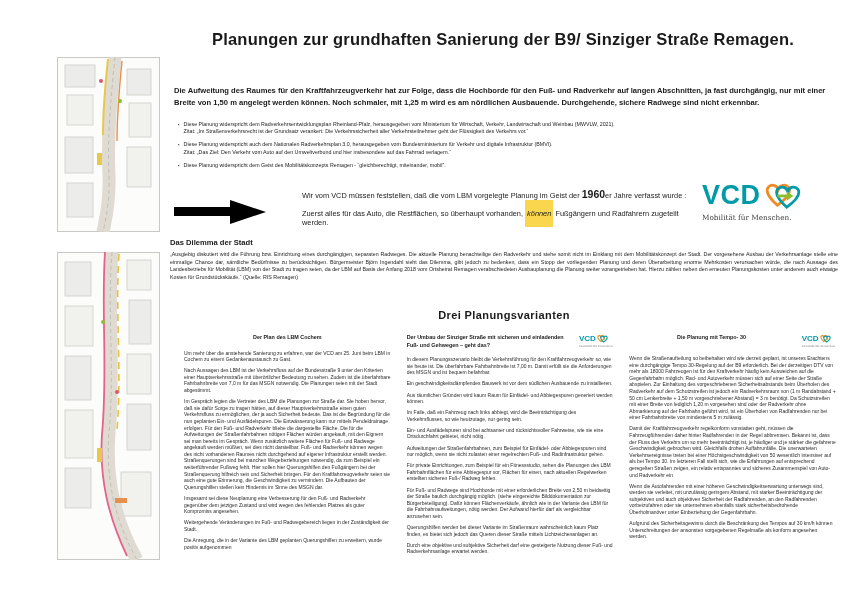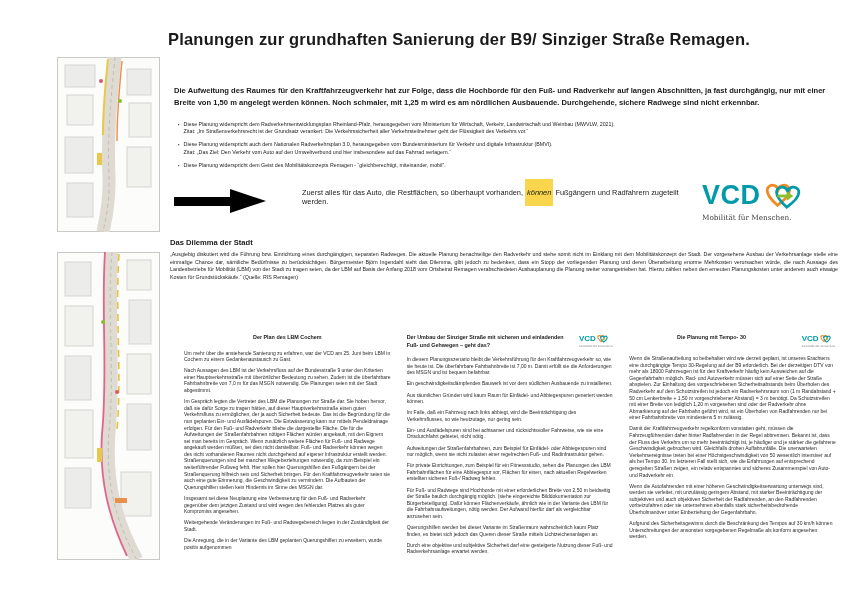--- a/index.html
+++ b/index.html
@@ -9,21 +9,21 @@
     margin:0 auto;
   }
 
   
   .plan { position:absolute; left:57px; background:#fdfdfb; }
   .plan-top { top:57px; }
   .plan-bottom { top:252px; }
 
   
   .title { position:absolute; left:168px; top:30px; width:670px; margin:0;
-           text-align:left; font-size:16.5px; font-weight:bold; letter-spacing:0.2px; }
+           text-align:center; font-size:16.5px; font-weight:bold; letter-spacing:0.2px; }
   .intro { position:absolute; left:170px; top:81px; width:668px; margin:4px;
            font-size:7.6px; font-weight:bold; line-height:1.6; }
 
   
   .bullets { position:absolute; left:178px; top:121px; width:656px; margin:0; padding:0;
              list-style:none; font-size:5.3px; line-height:1.4; color:#222; }
   .bullets li { display:flex; gap:4px; margin-bottom:5.5px; }
   .b-marker { color:#555; font-size:4.5px; line-height:1.6; }
 
   
@@ -138,20 +138,21 @@
       </span>
     </li>
   </ul>
 
   <div class="statement-row">
     <div class="arrow">
       <div class="arrow-shaft"></div>
         <div class="arrow-head"></div>
     </div>
     <div class="statement">
+      <div class="line"><span>Wir vom VCD müssen feststellen, daß die vom LBM vorgelegte Planung im Geist der </span><span class="big-year">1960</span><span>er Jahre verfasst wurde :</span></div>
       <div class="line"><span>Zuerst alles für das Auto, die Restflächen, so überhaupt vorhanden, </span><span class="hl">können</span><span> Fußgängern und Radfahrern zugeteilt werden.</span></div>
     </div>
   </div>
 
   <div class="vcd-big">
     <div class="vcd-row">
       <span class="vcd-word">VCD</span>
       <svg width="38" height="30" viewBox="0 0 40 32">
         <path d="M14,27 C5,19 1,13 4,8 C7,4 13,5 15,10 C17,5 23,4 26,8 C29,13 25,19 14,27 Z" fill="none" stroke="#f08a24" stroke-width="3"></path>
         <path d="M24,29 C15,21 11,15 14,10 C17,6 23,7 25,12 C27,7 33,6 36,10 C39,15 35,21 24,29 Z" fill="none" stroke="#009aa8" stroke-width="3"></path>
@@ -160,20 +161,21 @@
       </svg>
     </div>
     <div class="vcd-tagline">Mobilität für Menschen.</div>
   </div>
 
   <div class="dilemma">
     <div class="dilemma-h">Das Dilemma der Stadt</div>
     <p class="dilemma-text">„Ausgiebig diskutiert wird die Führung bzw. Einrichtung eines durchgängigen, separaten Radweges. Die aktuelle Planung benachteilige den Radverkehr und stehe somit nicht im Einklang mit dem Mobilitätskonzept der Stadt. Der vorgesehene Ausbau der Verkehrsanlage stelle eine einmalige Chance dar, sämtliche Bedürfnisse zu berücksichtigen. Bürgermeister Björn Ingendahl sieht das Dilemma, gibt jedoch zu bedenken, dass ein Stopp der vorliegenden Planung und deren Überarbeitung enorme Mehrkosten verursachen würde, die nach Aussage des Landesbetriebs für Mobilität (LBM) von der Stadt zu tragen seien, da der LBM auf Basis der Anfang 2018 vom Ortsbeirat Remagen verabschiedeten Ausbauplanung die Planung weiter vorangetrieben hat. Hierzu zählen neben den erneuten Planungskosten unter anderem auch etwaige Kosten für Grundstückskäufe.“ (Quelle: RIS Remagen)</p>
   </div>
 
+  <div class="variants-h">Drei Planungsvarianten</div>
 
   <div class="columns">
 
     <div class="col">
       <div class="col-h center">Der Plan des LBM Cochem</div>
       <p>Um mehr über die anstehende Sanierung zu erfahren, war der VCD am 25. Juni beim LBM in Cochem zu einem Gedankenaustausch zu Gast.</p>
       <p>Nach Aussagen des LBM ist der Verkehrsfluss auf der Bundesstraße 9 unter den Kriterien einer Hauptverkehrsstraße mit überörtlicher Bedeutung zu sehen. Zudem ist die überfahrbare Fahrbahnbreite von 7,0 m für das MSGN notwendig. Die Planungen seien mit der Stadt abgestimmt.</p>
       <p>Im Gespräch legten die Vertreter des LBM die Planungen zur Straße dar. Sie hoben hervor, daß sie dafür Sorge zu tragen hätten, auf dieser Hauptverkehrsstraße einen guten Verkehrsfluss zu ermöglichen, der ja auch Sicherheit bedeute. Das ist die Begründung für die nun geplanten Ein- und Ausfädelspuren. Die Entwässerung kann nur mittels Pendeldrainage erfolgen. Für den Fuß- und Radverkehr bliebe die dargestellte Fläche. Die für die Aufweitungen der Straßenfahrbahnen nötigen Flächen würden angekauft, mit den Eignern sei man bereits im Gespräch. Wenn zusätzlich weitere Flächen für Fuß- und Radwege angekauft werden müßten, sei dies nicht darstellbar. Fuß- und Radverkehr können wegen des nicht vorhandenen Raumes nicht durchgehend auf eigener Infrastruktur erstellt werden. Straßenquerungen sind bei manchen Wegebeziehungen notwendig, da zum Beispiel ein weiterführender Fußweg fehlt. Hier sollen hier Querungshilfen den Fußgängern bei der Straßenquerung hilfreich sein und Sicherheit bringen. Für den Kraftfahrzeugverkehr seien sie auch eine gute Erinnerung, die Geschwindigkeit zu vermindern. Die Aufbauten der Querungshilfen stellen kein Hindernis im Sinne des MSGN dar.</p>
       <p>Insgesamt sei diese Neuplanung eine Verbesserung für den Fuß- und Radverkehr gegenüber dem jetzigen Zustand und wird wegen des fehlenden Platzes als guter Kompromiss angesehen.</p>
       <p>Weitergehende Veränderungen im Fuß- und Radwegebereich liegen in der Zuständigkeit der Stadt.</p>

